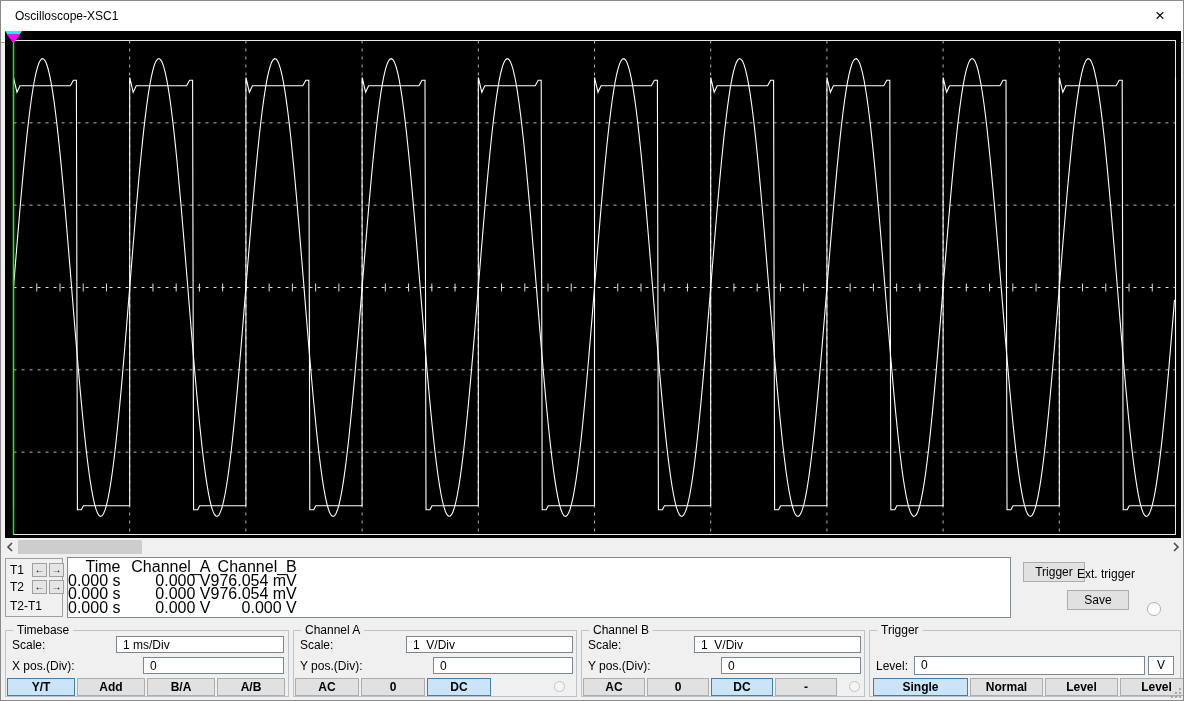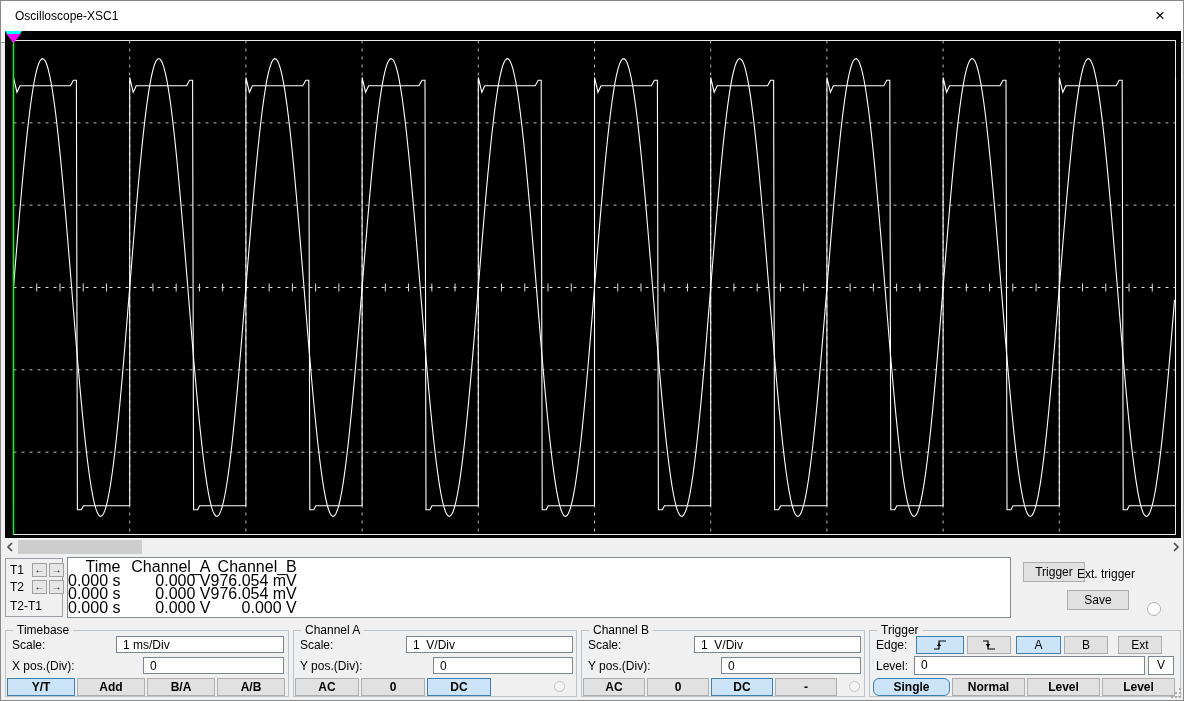--- a/index.html
+++ b/index.html
@@ -267,46 +267,28 @@
         <span class="btn" style="width:62px;">0</span>
         <span class="btn sel" style="width:62px;">DC</span>
         <span class="btn" style="width:62px;">-</span>
       </div>
       <span class="radio chradio" style="right:4px;"></span>
     </div>
   </div>
 
   <div class="gbox" style="left:868px; width:312px;">
     <span class="legend">Trigger</span>
-    <div class="frow r1">
-      <span class="flabel">Edge:</span>
-      <span class="btn sel" style="position:absolute; left:46px; width:48px;">
-        <svg width="16" height="14">
-            <polyline points="2,11 7,11 7,3 14,3" fill="none" stroke="#000" stroke-width="1.2"></polyline>
-            <polygon points="7,4.5 4.8,8 9.2,8" fill="#000"></polygon>
-          </svg>
-      </span>
-      <span class="btn" style="position:absolute; left:97px; width:44px;">
-        <svg width="16" height="14">
-            <polyline points="2,3 7,3 7,11 14,11" fill="none" stroke="#000" stroke-width="1.2"></polyline>
-            <polygon points="7,9.5 4.8,6 9.2,6" fill="#000"></polygon>
-          </svg>
-      </span>
-      <span class="btn sel" style="position:absolute; left:146px; width:45px;">A</span>
-      <span class="btn" style="position:absolute; left:194px; width:44px;">B</span>
-      <span class="btn" style="position:absolute; left:248px; width:44px;">Ext</span>
-    </div>
     <div class="frow r2">
       <span class="flabel">Level:</span>
       <span class="finput" style="left:44px; width:231px; height:19px;">0</span>
       <span class="finput" style="left:278px; width:26px; height:19px; text-align:center; padding-left:0;">V</span>
     </div>
     <div class="frow r3">
       <div class="btnrow" style="left:3px;">
-        <span class="btn sel" style="width:77px;border-radius:6px;">Single</span>
+        <span class="btn sel" style="width:95px;">Single</span>
         <span class="btn" style="width:73px;text-align:center;">Normal</span>
         <span class="btn" style="width:73px;">Level</span>
         <span class="btn" style="width:73px;">Level</span>
       </div>
     </div>
   </div>
 
   <div class="grip">
     <i style="right:0; top:0;"></i>
     <i style="right:4px; top:4px;"></i>

